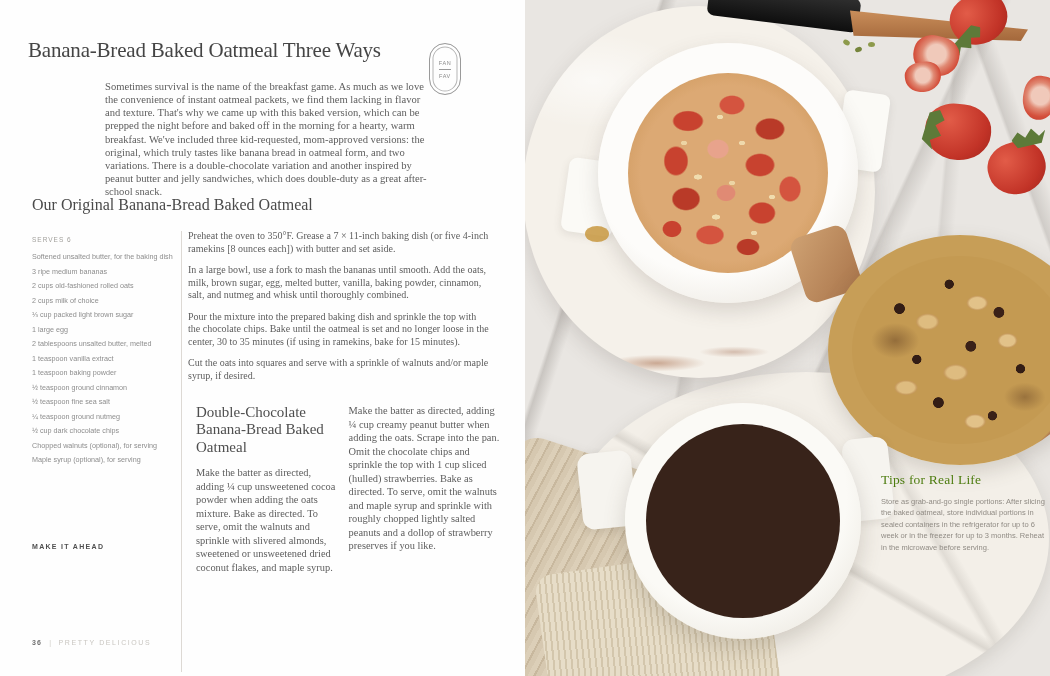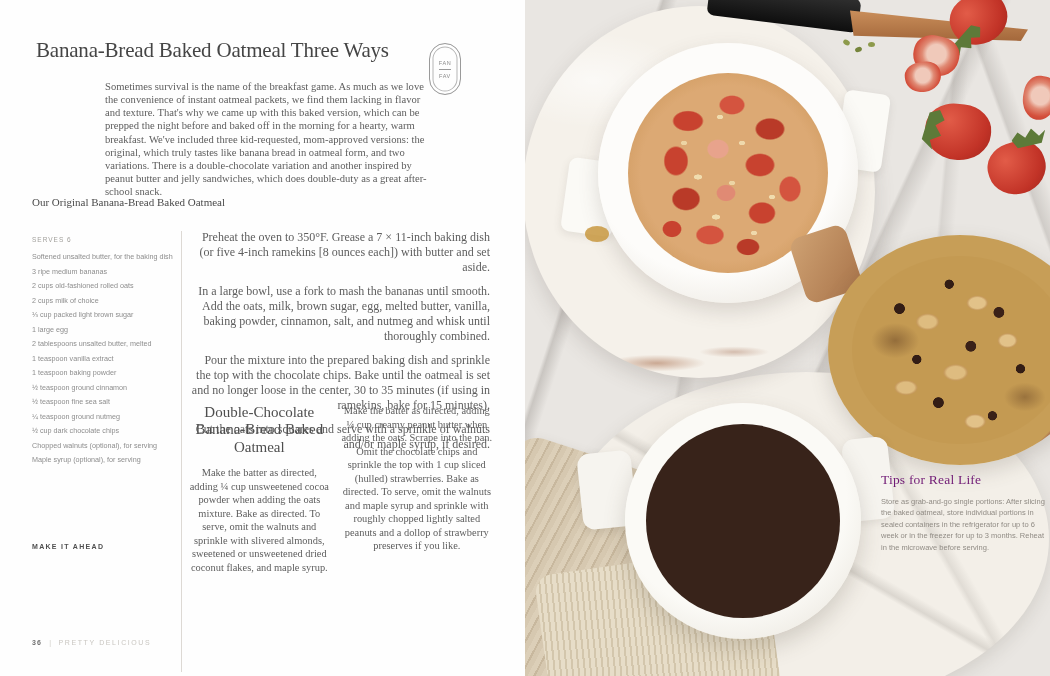--- a/index.html
+++ b/index.html
@@ -1,40 +1,40 @@
 <!DOCTYPE html>
 <html><head>
 <meta charset="utf-8">
 <style>
   html,body{margin:0;padding:0;background:#777;}
   .spread{position:relative;width:1050px;height:676px;margin:0 auto;overflow:hidden;
           font-family:"Liberation Serif",serif;background:#fff;}
   
   .page-left{position:absolute;left:0;top:0;width:525px;height:676px;background:#fefefe;}
-  .title{position:absolute;left:36px;top:38px;width:390px;margin:0;
+  .title{position:absolute;left:28px;top:38px;width:390px;margin:0;
          font-size:21px;font-weight:400;color:#454545;letter-spacing:-.2px;}
   .badge{position:absolute;left:429px;top:43px;width:32px;height:52px;
          border:1px solid #9a9a9a;border-radius:17px;box-sizing:border-box;
          display:flex;flex-direction:column;align-items:center;justify-content:center;
          box-shadow:inset 0 0 0 2.5px #fff, inset 0 0 0 3.5px #b5b5b5;}
   .badge span{font-family:"Liberation Sans",sans-serif;font-size:5.5px;color:#8a8a8a;letter-spacing:.6px;}
   .badge .badge-rule{width:12px;height:1px;background:#9a9a9a;margin:3px 0;}
   .intro{position:absolute;left:105px;top:80px;width:332px;margin:0;
          font-size:10.6px;line-height:1.24;color:#5d5d5d;}
   .recipe-title{position:absolute;left:32px;top:196px;width:420px;margin:0;
-                font-size:11px;font-weight:400;color:#4a4a4a;}
+                font-size:16px;font-weight:400;color:#4a4a4a;}
   .rule-v{position:absolute;left:181px;top:231px;width:1px;height:441px;background:#ddd9d4;}
   .serves{position:absolute;left:32px;top:236px;font-family:"Liberation Sans",sans-serif;
           font-size:6.5px;letter-spacing:1px;color:#a2a09c;}
   .ingredients{position:absolute;left:32px;top:252px;width:148px;margin:0;padding:0;list-style:none;}
   .ingredients li{font-family:"Liberation Sans",sans-serif;font-size:7.2px;line-height:1.32;
                   color:#8d8d8d;margin:0 0 5px 0;}
   .steps{position:absolute;left:188px;top:230px;width:302px;}
-  .steps p{margin:0 0 9px 0;font-size:12px;line-height:1.25;color:#5d5d5d;text-align:right;}
-  .variations{position:absolute;left:188px;top:404px;width:305px;display:flex;gap:10px;text-align:center;}
+  .steps p{margin:0 0 9px 0;font-size:10px;line-height:1.25;color:#5d5d5d;}
+  .variations{position:absolute;left:196px;top:404px;width:305px;display:flex;gap:10px;}
   .var{width:146px;}
   .var2{width:156px;}
   .var h3{margin:0 0 10px 0;font-size:15px;line-height:1.16;font-weight:400;color:#4e4e4e;}
   .var p{margin:0;font-size:10.4px;line-height:1.3;color:#5d5d5d;}
   .make-ahead{position:absolute;left:32px;top:543px;width:150px;}
   .ma-head{font-family:"Liberation Sans",sans-serif;font-size:7px;font-weight:bold;
            letter-spacing:1.3px;color:#4f4f4f;}
   .make-ahead p{margin:11px 0 0 0;font-family:"Liberation Sans",sans-serif;
                 font-size:7.4px;line-height:1.6;color:#b4b1ac;}
   .page-footer{position:absolute;left:32px;top:631px;font-family:"Liberation Sans",sans-serif;}
@@ -174,21 +174,21 @@
       radial-gradient(circle at 50% 46%,#4a2e1f 0 34%,#38231a 62%,#241610 100%);}
   
   .cloth{position:absolute;left:-48px;top:462px;width:236px;height:250px;border-radius:24px;
     background:repeating-linear-gradient(100deg,#dccfb8 0 5px,#c8b89e 5px 7px,#d6c8b0 7px 12px);
     transform:rotate(18deg);box-shadow:0 6px 14px rgba(90,80,70,.2);}
   .cloth-fold{position:absolute;left:18px;top:560px;width:230px;height:150px;border-radius:18px;
     background:repeating-linear-gradient(92deg,#e7ddc8 0 4px,#d3c6ac 4px 6px);
     transform:rotate(-8deg);}
   
   .tips{position:absolute;left:356px;top:472px;width:168px;}
-  .tips h3{margin:0;font-size:13.5px;font-weight:400;color:#701a75;letter-spacing:.2px;}
+  .tips h3{margin:0;font-size:13.5px;font-weight:400;color:#4d7c0f;letter-spacing:.2px;}
   .tips p{margin:8px 0 0 0;font-family:"Liberation Sans",sans-serif;
           font-size:7.5px;line-height:1.52;color:#918c85;}
 </style>
 </head>
 <body>
 
 <div class="spread">
 
   <section class="page-left">
     <h1 class="title">Banana-Bread Baked Oatmeal Three Ways</h1>

